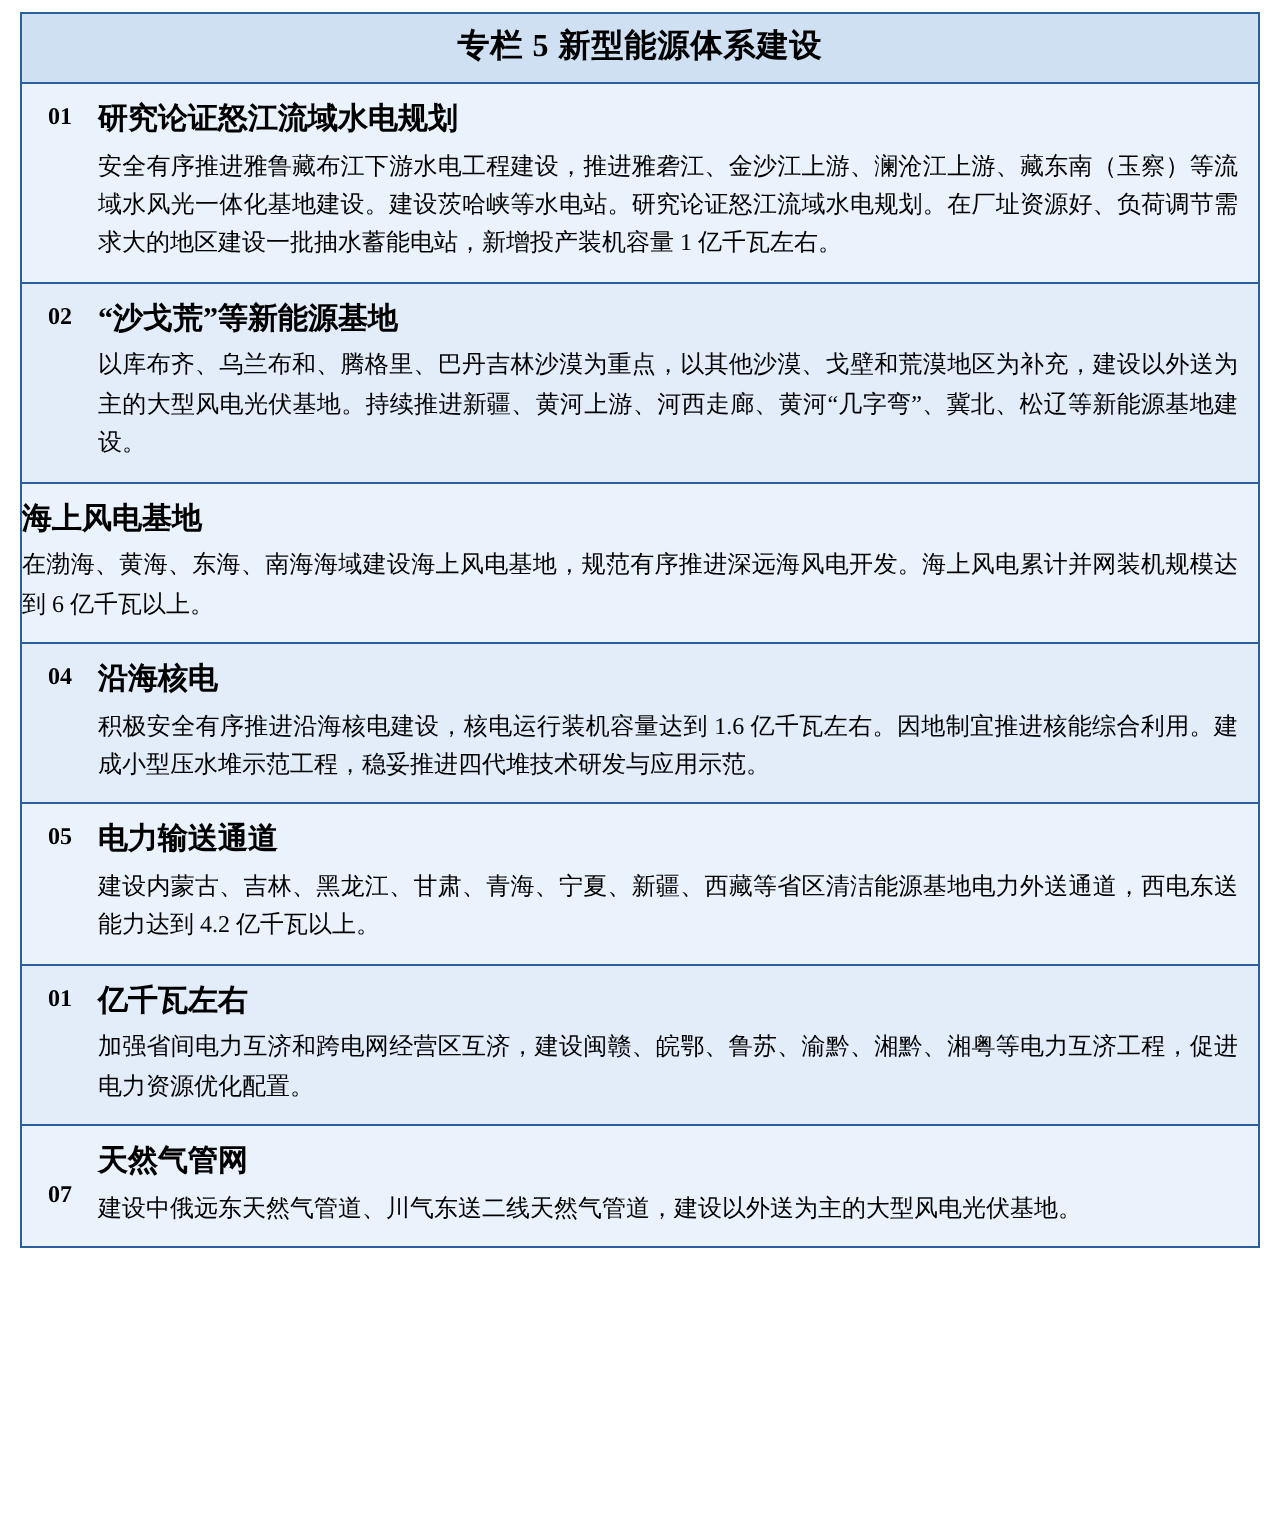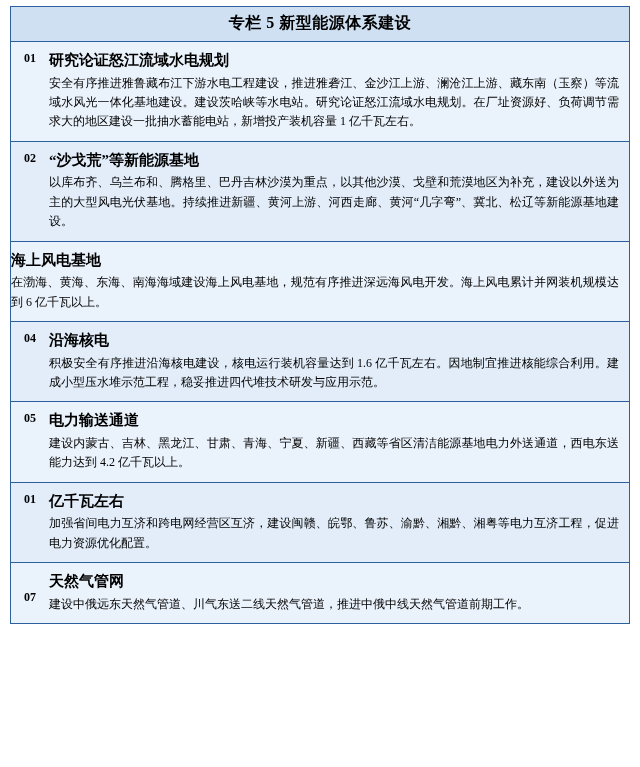--- a/index.html
+++ b/index.html
@@ -122,17 +122,17 @@
     <div class="content-cell">
       <div class="item-title">亿千瓦左右</div>
       <div class="item-body">加强省间电力互济和跨电网经营区互济，建设闽赣、皖鄂、鲁苏、渝黔、湘黔、湘粤等电力互济工程，促进电力资源优化配置。</div>
     </div>
   </div>
 
   <div class="row">
     <div class="num-cell">07</div>
     <div class="content-cell">
       <div class="item-title">天然气管网</div>
-      <div class="item-body">建设中俄远东天然气管道、川气东送二线天然气管道，推进中俄中线天然气管道前期工作。</div>
+      <div class="item-body">建设中俄远东天然气管道、川气东送二线天然气管道，建设以外送为主的大型风电光伏基地。</div>
     </div>
   </div>
 
 </div>
 
 </body></html>

